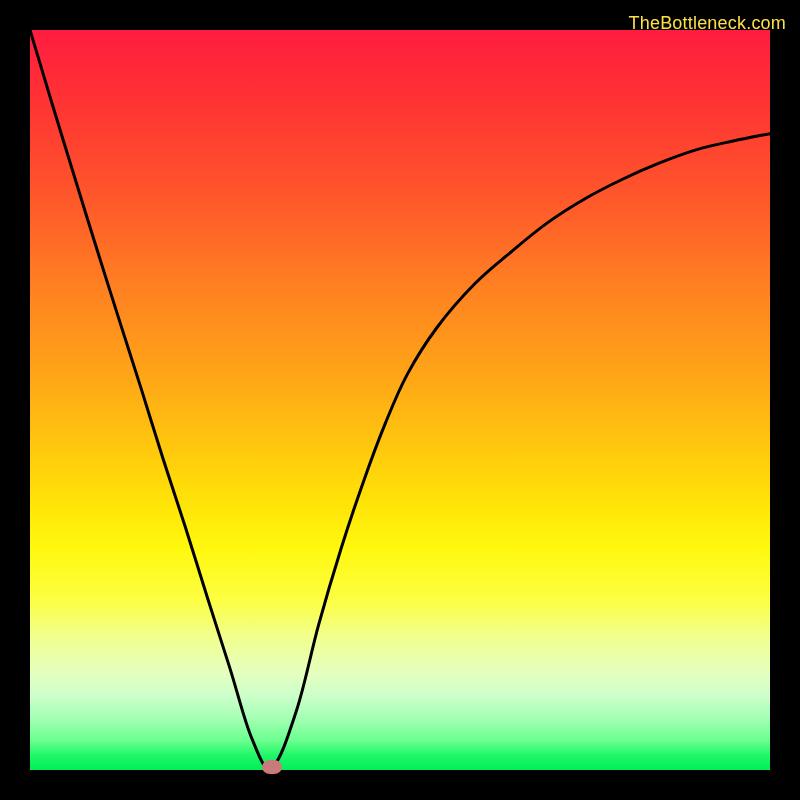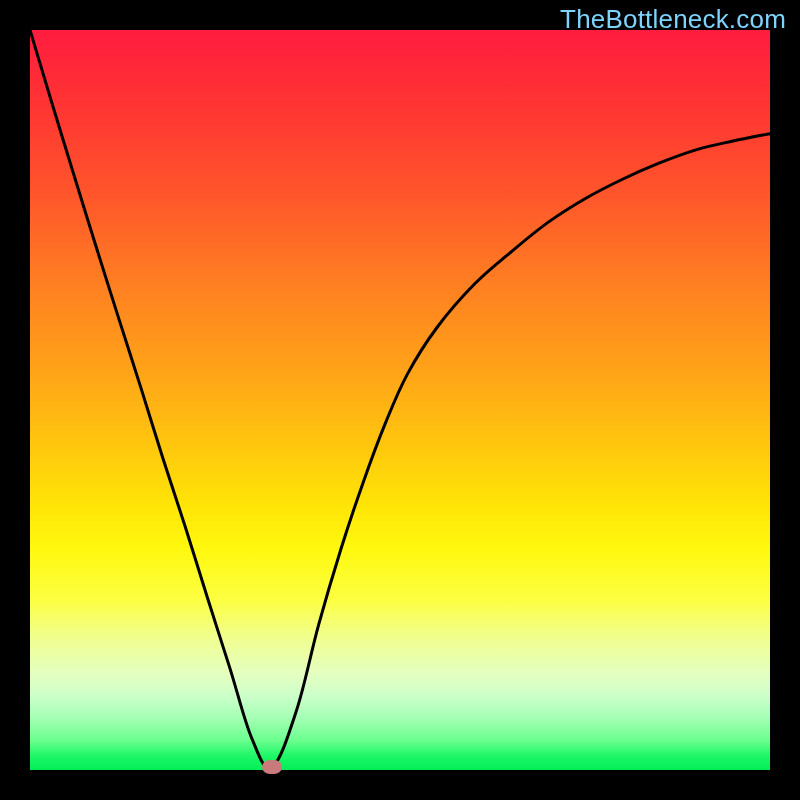--- a/index.html
+++ b/index.html
@@ -8,24 +8,24 @@
 
   .outer {
     width: 800px;
     height: 800px;
     background: #000;
     position: relative;
   }
 
   .attribution {
     position: absolute;
-    top: 4px;
+    top: 13px;
     right: 14px;
-    color: #7dd3fc;
-    font-size: 26px;
+    color: #fde047;
+    font-size: 18px;
     font-weight: 500;
     letter-spacing: 0.2px;
   }
 
   .plot-area {
     position: absolute;
     left: 30px;
     top: 30px;
     width: 740px; 
     height: 740px;

